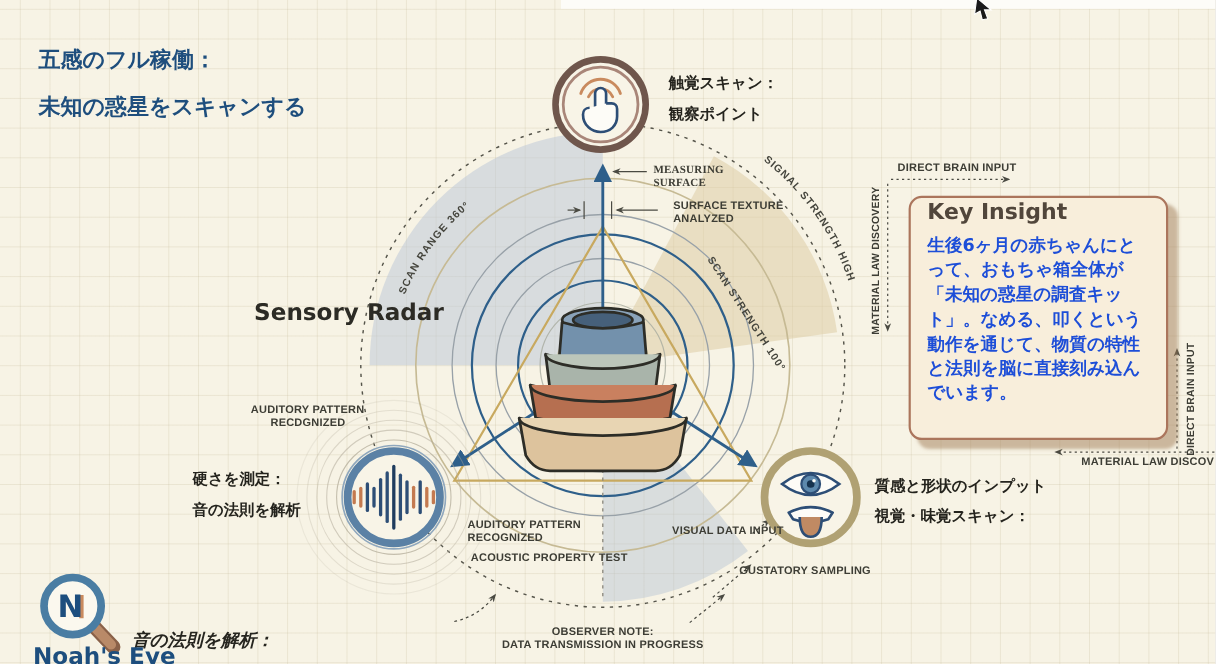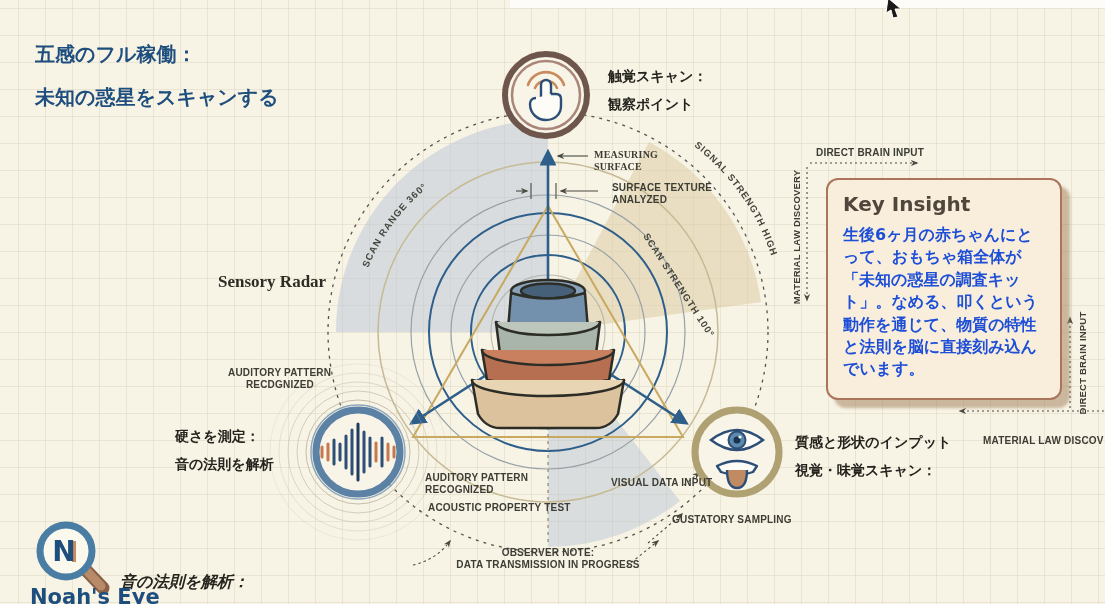--- a/index.html
+++ b/index.html
@@ -13,41 +13,41 @@
     font-family:"DejaVu Sans","Liberation Sans",sans-serif;
   }
   .abs{position:absolute;}
   #svg-layer{position:absolute;left:0;top:0;pointer-events:none;}
   
   #main-title{left:35px;top:33px;font-size:20px;line-height:43px;font-weight:800;color:#1e4e7d;white-space:pre;}
   .jp-label{font-weight:800;color:#24231d;font-size:14px;line-height:28px;white-space:nowrap;}
   #tactile-label{left:608px;top:62px;}
   #auditory-label{left:175px;top:422px;}
   #visual-label{left:795px;top:428px;}
-  #radar-label{left:218px;top:272px;font-size:17px;font-weight:800;color:#2c2b25;font-family:Liberation Serif, serif;}
+  #radar-label{left:231px;top:272px;font-size:21px;font-weight:800;color:#2c2b25;}
   .tech{font-size:10px;font-weight:700;color:#3d3d35;line-height:11.5px;letter-spacing:.2px;white-space:nowrap;font-family:"Liberation Sans",sans-serif;}
   #lbl-measuring{left:594px;top:149px;font-family:Liberation Serif, serif;}
   #lbl-surface{left:601px;top:182px;margin-left:11px;}
   #lbl-aud-left{left:228px;top:367px;width:86px;text-align:right;}
   #lbl-aud-bottom{left:425px;top:472px;}
   #lbl-acoustic{left:428px;top:502px;}
   #lbl-visual-data{left:611px;top:477px;}
   #lbl-gustatory{left:672px;top:514px;}
-  #lbl-observer{left:438px;top:547px;width:220px;text-align:center;}
+  #lbl-observer{left:438px;top:569px;width:220px;text-align:center;}
   #flow-top{left:816px;top:147px;}
-  #flow-bottom{left:983px;top:435px;}
+  #flow-bottom{left:983px;top:415px;}
   .vtext{transform:translate(-50%,-50%) rotate(-90deg);transform-origin:center;font-size:9.5px;}
   #flow-left{left:797px;top:237px;}
   #flow-right{left:1083px;top:363px;}
   
   #key-insight{
     left:826px;top:178px;width:236px;height:222px;box-sizing:border-box;
     background:#f8eedb;border:2px solid #ab755c;border-radius:12px;
     box-shadow:8px 8px 3px rgba(160,124,86,.5);
-    padding:12px 15px;
+    padding:0 15px;
   }
   #key-insight h2{margin:0 0 8px 0;font-size:20px;color:#51463b;font-weight:800;}
   #key-insight p{margin:0;font-size:16px;font-weight:700;line-height:1.4;color:#1d4ed8;}
   
   #obs-note{left:120px;top:527px;font-style:italic;font-weight:800;font-size:16px;line-height:22px;color:#26251f;white-space:pre;}
   #brand{left:30px;top:585px;font-size:21px;font-weight:800;color:#1d4e7e;}
   #top-strip{left:510px;top:0;width:595px;height:8px;background:#fdfcf8;}
 </style>
 </head>
 <body>

